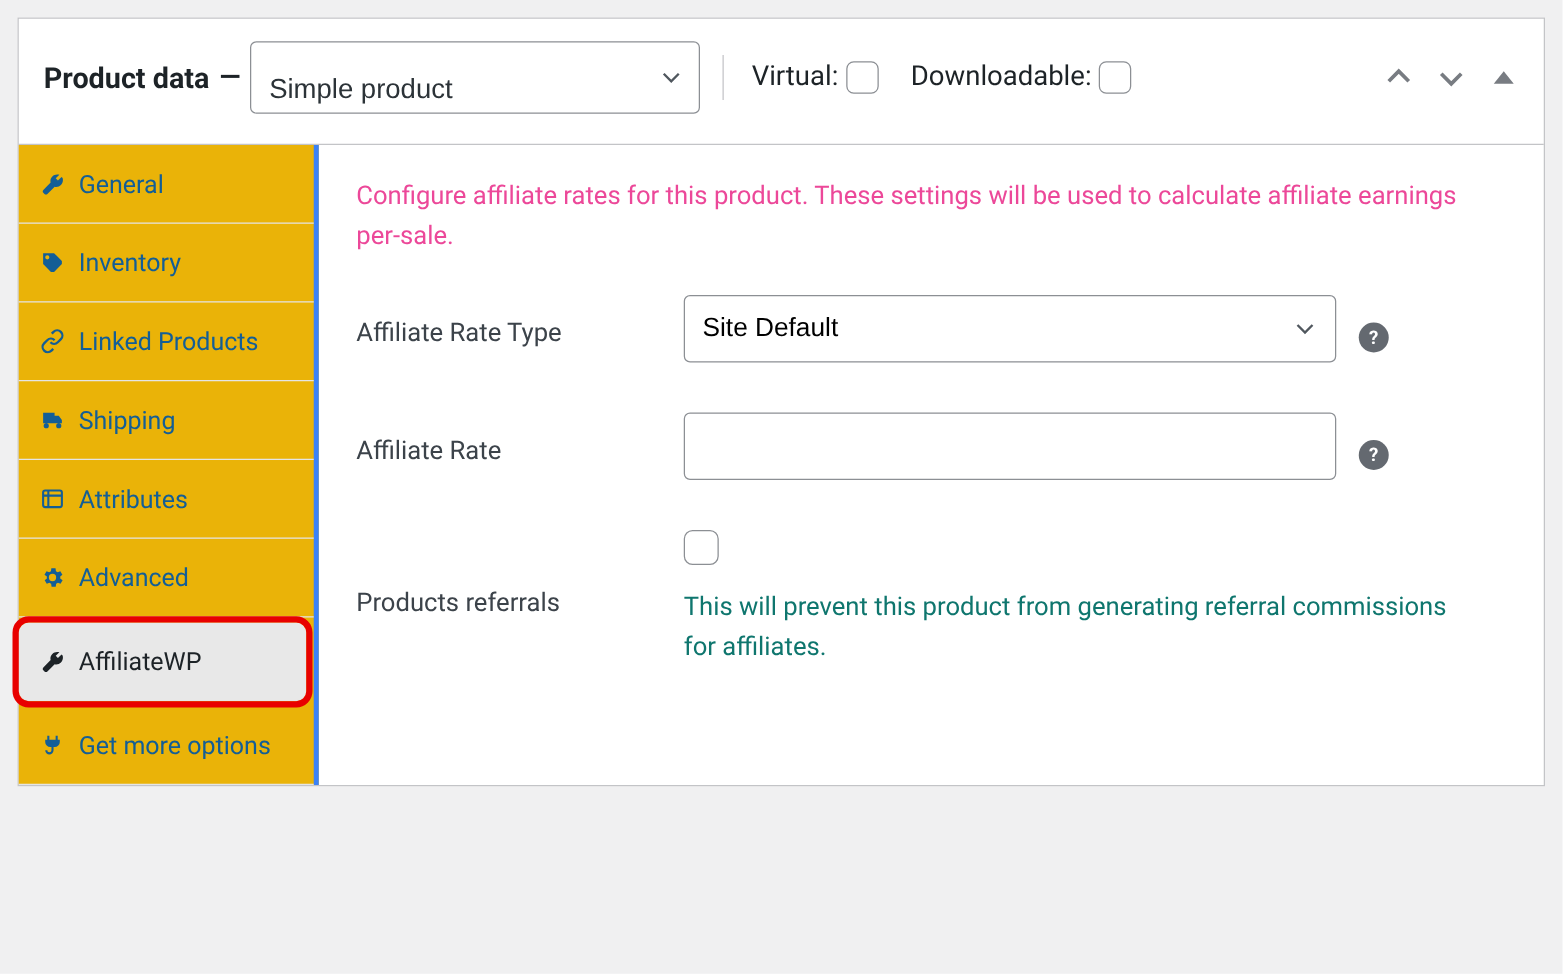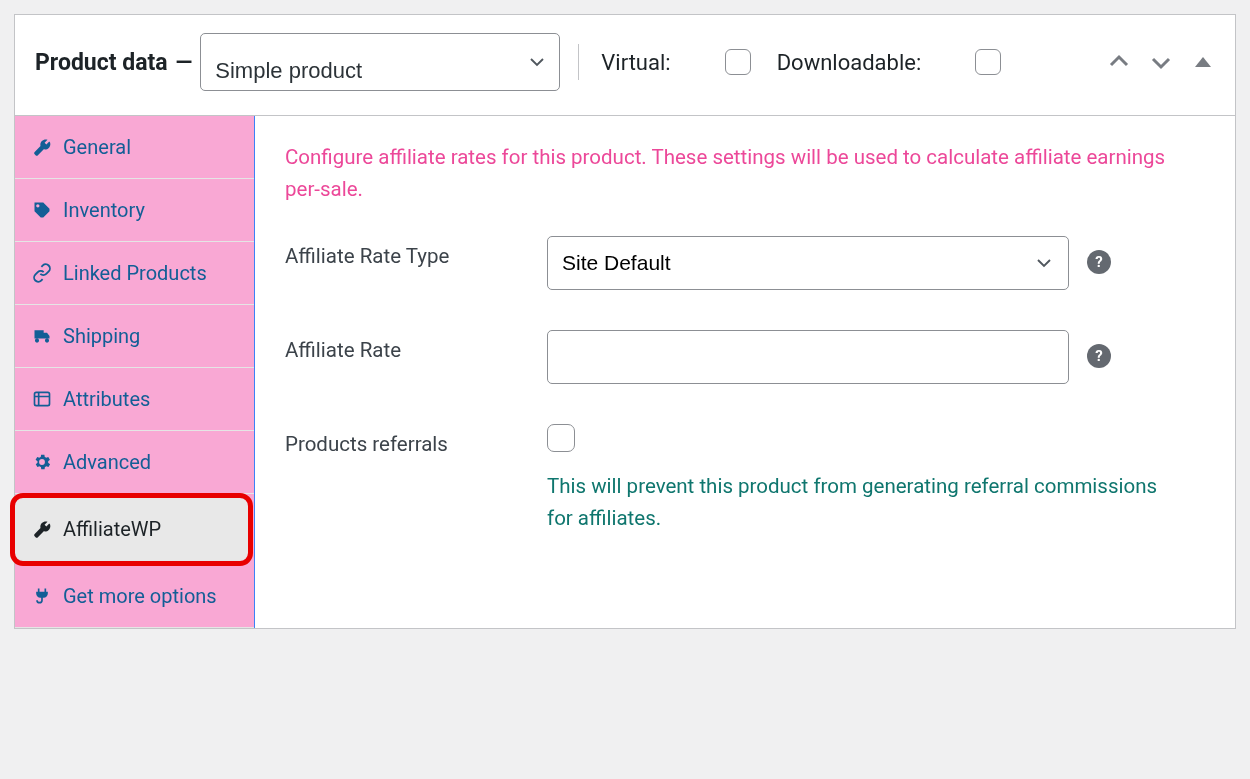--- a/index.html
+++ b/index.html
@@ -64,23 +64,21 @@
     color: #50575e;
   }
   .header-sep {
     width: 1px;
     height: 36px;
     background: #c3c4c7;
     margin: 0 22px 0 18px;
   }
   .chk-group {
     display: flex;
-    align-items: center;
     margin-right: 26px;
-    gap: 48px;
   }
   .chk-label {
     font-size: 22px;
     font-weight: 400;
     color: #1d2327;
   }
   .chk {
     width: 26px;
     height: 26px;
     border: 1.5px solid #8c8f94;
@@ -94,22 +92,22 @@
     align-items: center;
     gap: 18px;
     color: #787c82;
   }
   .header-icons svg { width: 24px; height: 24px; }
   .body {
     display: flex;
   }
   .sidebar {
     width: 240px;
-    background: #f9a8d4;
-    border-right: 1px solid #3b82f6;
+    background: #eab308;
+    border-right: 4px solid #3b82f6;
     padding: 0;
     list-style: none;
     margin: 0;
   }
   .sidebar-item {
     display: flex;
     align-items: flex-start;
     padding: 18px 16px;
     font-size: 20px;
     color: #135e96;
@@ -145,21 +143,21 @@
     padding: 26px 30px;
   }
   .intro {
     font-size: 20.5px;
     color: #ec4899;
     line-height: 1.55;
     margin: 0 0 30px 0;
   }
   .field-row {
     display: flex;
-    align-items: flex-start;
+    align-items: center;
     margin-bottom: 40px;
   }
   .field-label {
     width: 262px;
     font-size: 20.5px;
     color: #3c434a;
     padding-top: 8px;
   }
   .field-control {
     flex: 0 0 auto;

